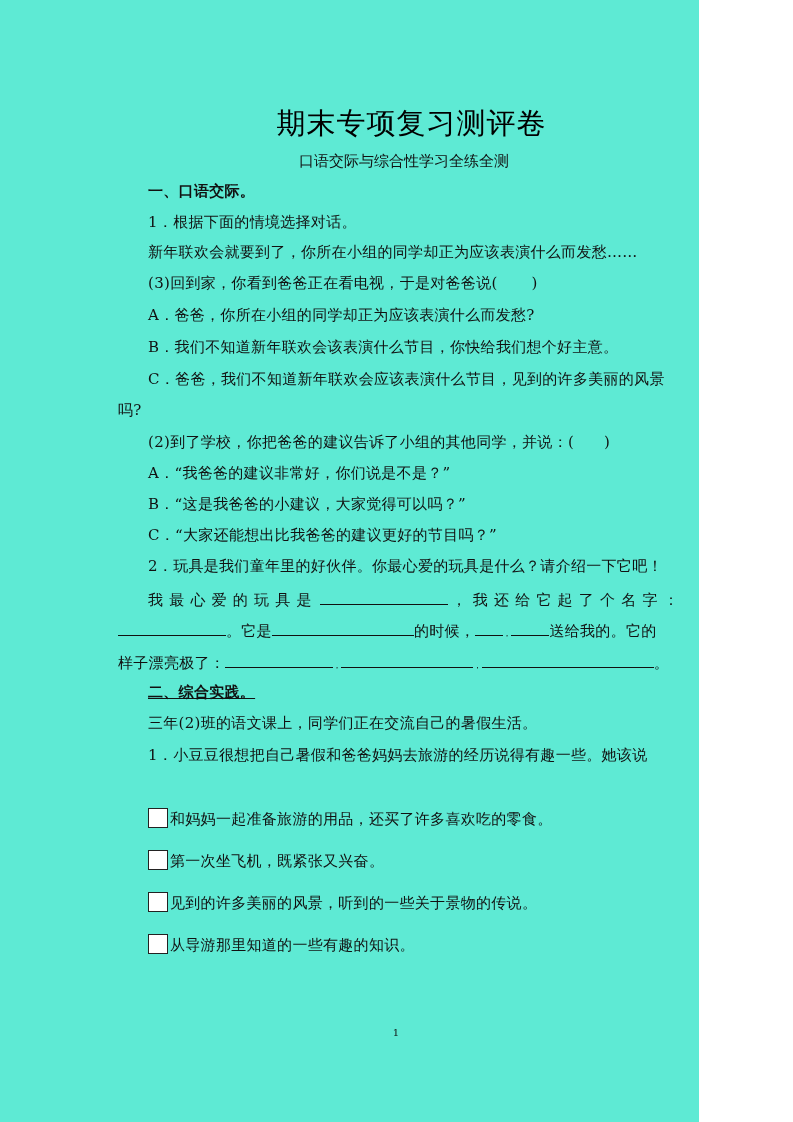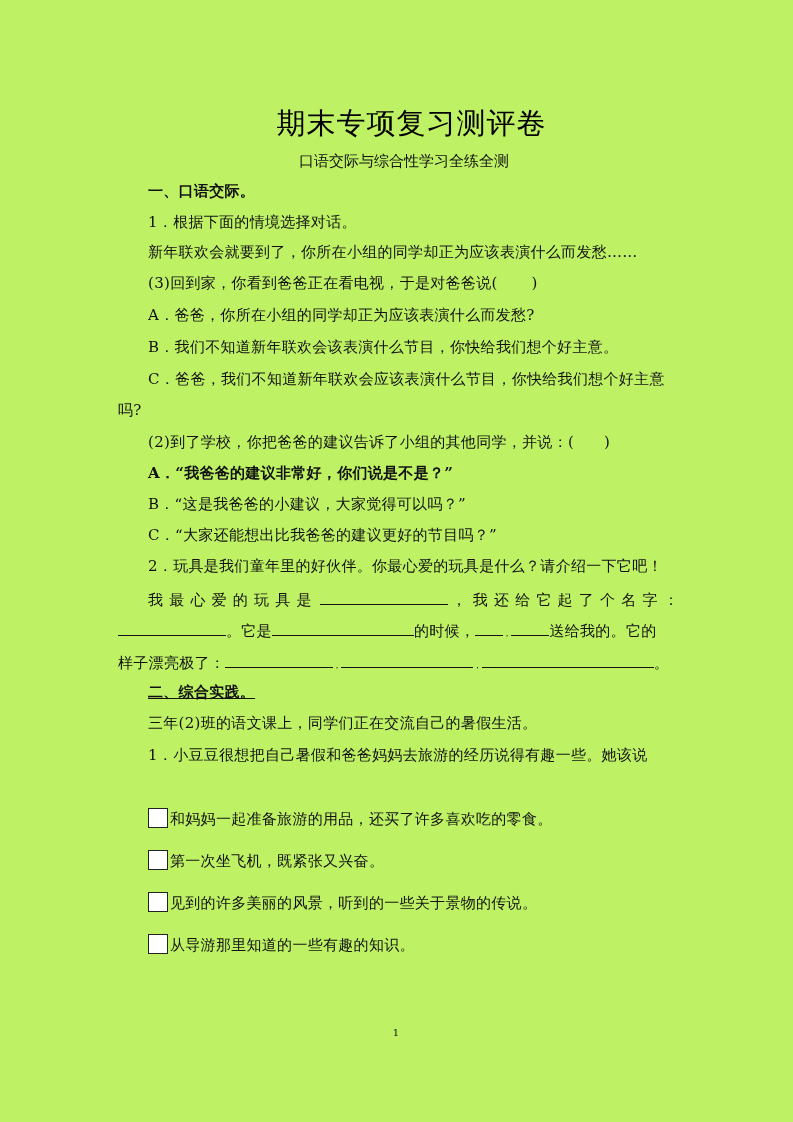--- a/index.html
+++ b/index.html
@@ -11,22 +11,22 @@
       width: 793px;
       height: 1122px;
       position: relative;
       overflow: hidden;
       font-family: "DejaVu Serif", "Liberation Serif", serif;
       color: #111111;
     }
     .page {
       position: absolute;
       left: 0; top: 0;
-      width: 793px; height: 1122px;
-      background: #bef264;
+      width: 699px; height: 1122px;
+      background: #5eead4;
     }
     .line {
       position: absolute;
       font-size: 15px;
       line-height: 20px;
       white-space: nowrap;
       letter-spacing: 0.3px;
     }
     .title {
       position: absolute;
@@ -113,28 +113,28 @@
   <div class="line" style="top:212px; left:148px;">1．根据下面的情境选择对话。</div>
 
   <div class="line" style="top:242px; left:148px;">新年联欢会就要到了，你所在小组的同学却正为应该表演什么而发愁……</div>
 
   <div class="line" style="top:273px; left:148px;">
     <span>(3)回到家，你看到爸爸正在看电视，于是对爸爸说(</span><span class="paren"></span><span>)</span>
   </div>
 
   <div class="line" style="top:305px; left:148px;">A．爸爸，你所在小组的同学却正为应该表演什么而发愁?</div>
   <div class="line" style="top:337px; left:148px;">B．我们不知道新年联欢会该表演什么节目，你快给我们想个好主意。</div>
-  <div class="line" style="top:369px; left:148px;">C．爸爸，我们不知道新年联欢会应该表演什么节目，你快给我们想个好主意</div>
+  <div class="line" style="top:369px; left:148px;">C．爸爸，我们不知道新年联欢会应该表演什么节目，见到的许多美丽的风景</div>
   <div class="line" style="top:400px; left:118px;">吗?</div>
 
   <div class="line" style="top:432px; left:148px;">
     <span>(2)到了学校，你把爸爸的建议告诉了小组的其他同学，并说：(</span><span class="paren" style="width:30px;"></span><span>)</span>
   </div>
 
-  <div class="line" style="top:463px; left:148px;font-weight:bold;">A．“我爸爸的建议非常好，你们说是不是？”</div>
+  <div class="line" style="top:463px; left:148px;">A．“我爸爸的建议非常好，你们说是不是？”</div>
   <div class="line" style="top:494px; left:148px;">B．“这是我爸爸的小建议，大家觉得可以吗？”</div>
   <div class="line" style="top:525px; left:148px;">C．“大家还能想出比我爸爸的建议更好的节目吗？”</div>
 
   <div class="line" style="top:556px; left:148px;">2．玩具是我们童年里的好伙伴。你最心爱的玩具是什么？请介绍一下它吧！</div>
 
   <div class="line" style="top:588px; left:148px;">
     <span class="spaced">我最心爱的玩具是</span><span class="blank" style="width:128px; margin-left:2px;"></span><span class="spaced" style="margin-left:4px;">，我还给它起了个名字：</span>
   </div>
 
   <div class="line" style="top:619px; left:118px;">

